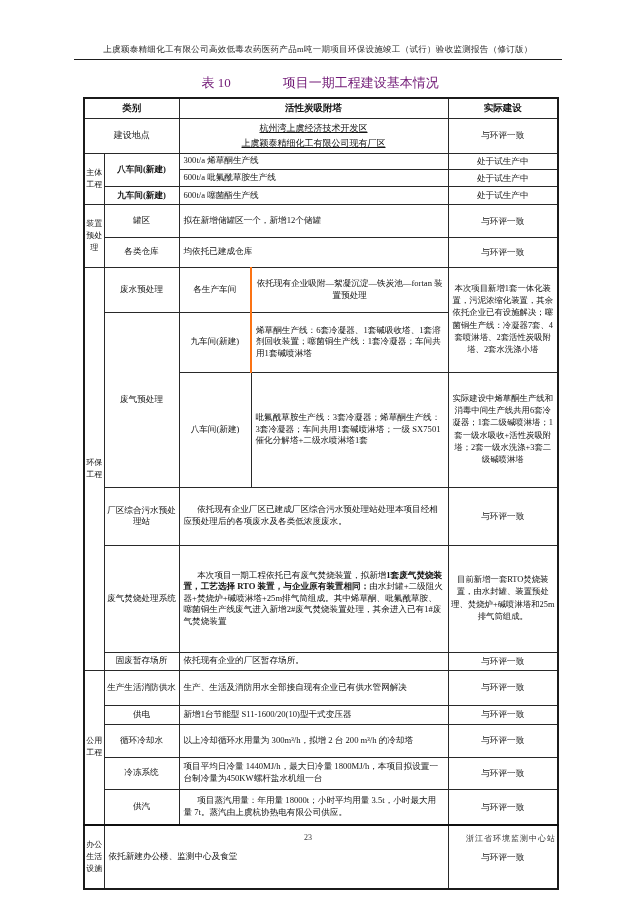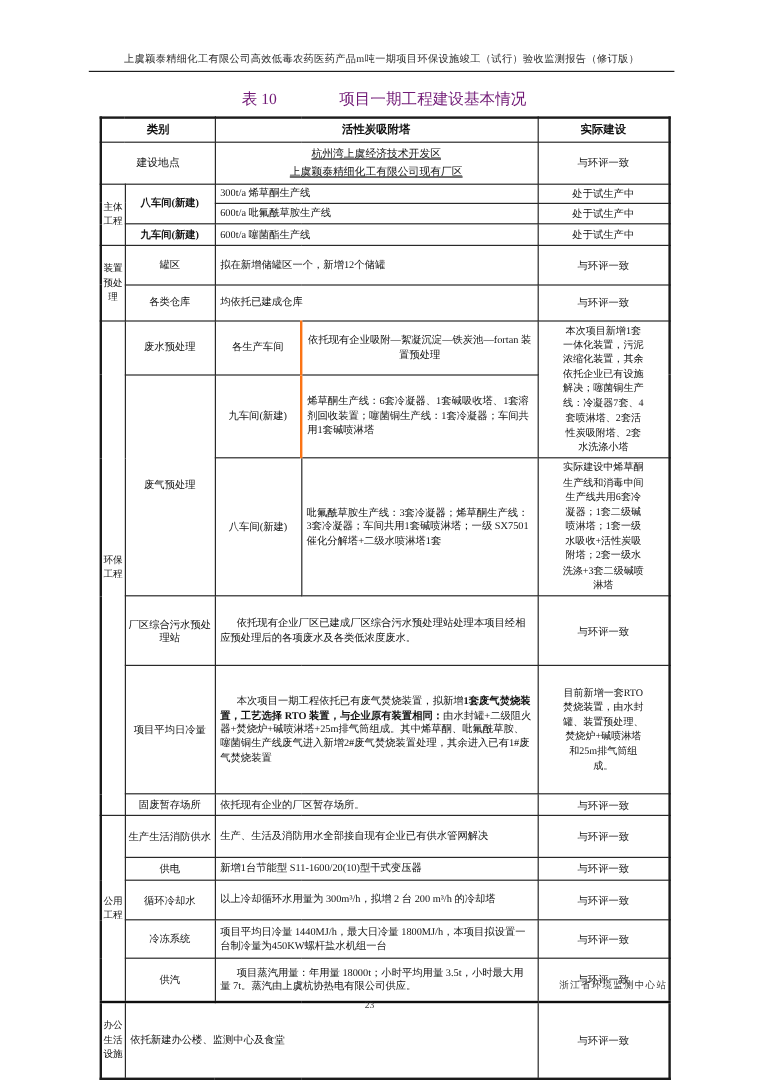--- a/index.html
+++ b/index.html
@@ -29,27 +29,27 @@
   th{font-weight:bold;text-align:center;font-size:9.5px;}
   .cc{text-align:center;}
   .req{text-align:left;padding:1px 4px;line-height:1.35;font-size:8.6px;}
   .req.ind{text-indent:1.6em;}
   .vlab{text-align:center;font-size:8px;line-height:1.5;padding:13px 1px;word-break:break-all;}
   .sub{font-size:8.6px;line-height:1.3;}
   .bold{font-weight:bold;}
   .thickL{border-left:2px solid #f97316;}
   .thickT{border-top:2px solid #111;}
   .actual{font-size:8.6px;text-align:center;line-height:1.4;}
-  .actual-long{font-size:8.4px;text-align:center;line-height:1.45;padding:2px 19px;}
+  .actual-long{font-size:8.4px;text-align:center;line-height:1.45;padding:2px 2px;}
   .loc-req div{line-height:1.6;text-decoration:underline;}
   .footer-page{
     position:absolute;top:833px;left:304px;font-size:8px;color:#3a3a3a;
   }
   .footer-org{
-    position:absolute;top:815px;left:438px;width:118px;text-align:right;
+    position:absolute;top:833px;left:438px;width:118px;text-align:right;
     font-size:8px;color:#3a3a3a;letter-spacing:1px;
   }
 </style>
 </head>
 <body>
 
 <div class="scan">
 
   <div class="doc-header">上虞颖泰精细化工有限公司高效低毒农药医药产品m吨一期项目环保设施竣工（试行）验收监测报告（修订版）</div>
 
@@ -127,21 +127,21 @@
       <td class="cc sub">八车间(新建)</td>
       <td class="req">吡氟酰草胺生产线：3套冷凝器；烯草酮生产线：3套冷凝器；车间共用1套碱喷淋塔；一级 SX7501 催化分解塔+二级水喷淋塔1套</td>
       <td class="actual-long">实际建设中烯草酮生产线和消毒中间生产线共用6套冷凝器；1套二级碱喷淋塔；1套一级水吸收+活性炭吸附塔；2套一级水洗涤+3套二级碱喷淋塔</td>
     </tr>
     <tr style="height:58px">
       <td class="cc sub">厂区综合污水预处理站</td>
       <td colspan="2" class="req ind">依托现有企业厂区已建成厂区综合污水预处理站处理本项目经相应预处理后的各项废水及各类低浓度废水。</td>
       <td class="actual">与环评一致</td>
     </tr>
     <tr style="height:107px">
-      <td class="cc sub">项目平均日冷量</td>
+      <td class="cc sub">废气焚烧处理系统</td>
       <td colspan="2" class="req ind">
         <span>本次项目一期工程依托已有废气焚烧装置，拟新增</span><span class="bold">1套废气焚烧装置，工艺选择 RTO 装置，与企业原有装置相同：</span><span>由水封罐+二级阻火器+焚烧炉+碱喷淋塔+25m排气筒组成。其中烯草酮、吡氟酰草胺、噻菌铜生产线废气进入新增2#废气焚烧装置处理，其余进入已有1#废气焚烧装置</span>
       </td>
       <td class="actual-long">目前新增一套RTO焚烧装置，由水封罐、装置预处理、焚烧炉+碱喷淋塔和25m排气筒组成。</td>
     </tr>
     <tr style="height:18px">
       <td class="cc sub">固废暂存场所</td>
       <td colspan="2" class="req">依托现有企业的厂区暂存场所。</td>
       <td class="actual">与环评一致</td>
     </tr>

